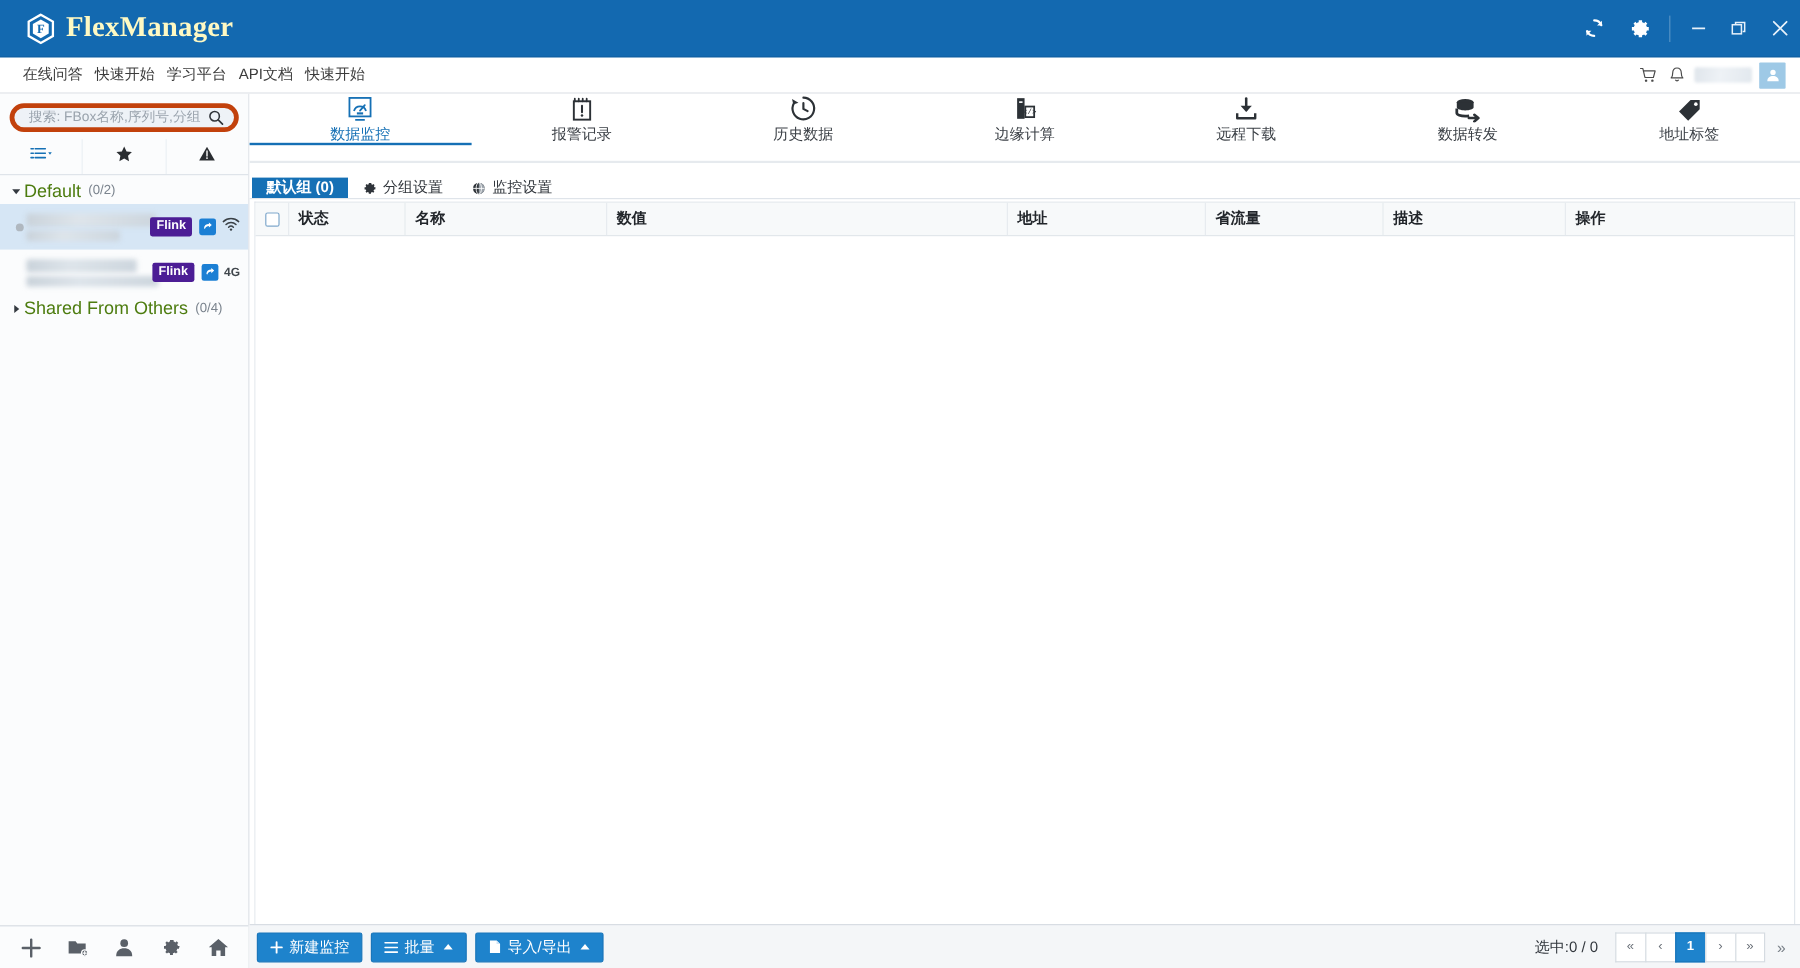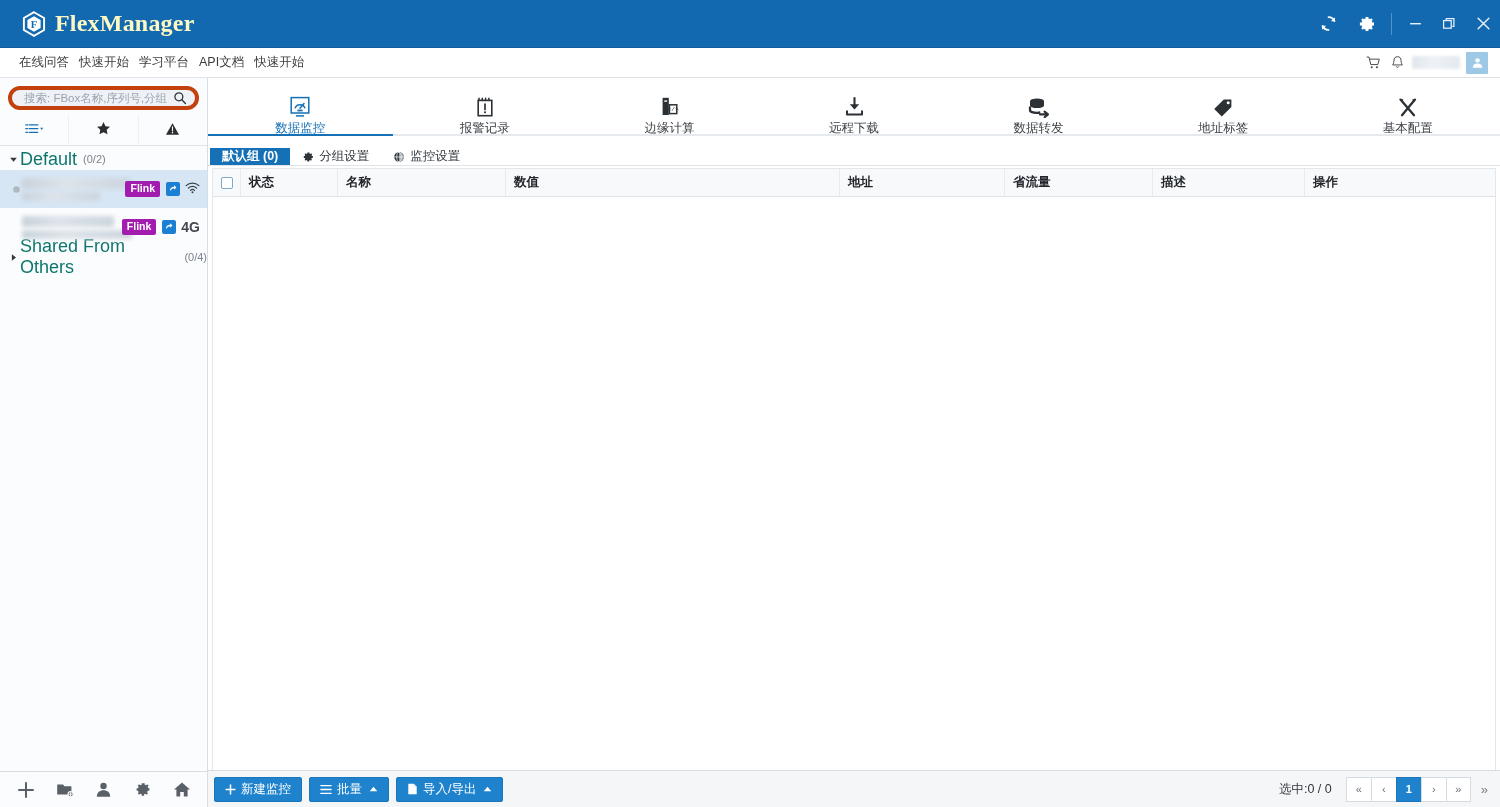--- a/index.html
+++ b/index.html
@@ -88,61 +88,61 @@
     flex: 1 1 0; display: flex; align-items: center; justify-content: center; cursor: pointer;
     border-right: 1px solid #ecf0f4;
   }
   .filter-btn:last-child { border-right: 0; }
   .tree { flex: 1 1 auto; overflow: hidden; padding-top: 2px; }
   .tree-group {
     height: 22px; display: flex; align-items: center; padding-left: 6px;
     font-size: 12.5px; color: #2b2b2b; cursor: pointer;
   }
   .caret { width: 14px; flex: none; display: flex; align-items: center; justify-content: center; }
-  .tree-group-name { font-size: 18px; color: #0f766e; }
+  .tree-group-name { font-size: 15px; color: #4d7c0f; }
   .tree-group-count { font-size: 11px; color: #7b848e; margin-left: 6px; }
   .device-row {
     height: 38px; display: flex; align-items: center; padding: 0 7px 0 10px;
     cursor: pointer; position: relative;
   }
   .device-row.selected { background: #d6e6f5; }
   .dev-dot { width: 12px; flex: none; display: flex; align-items: center; justify-content: center; }
   .dev-name-blur {
     height: 11px; border-radius: 2px;
     background: linear-gradient(95deg,#c9d2da 0%,#dde4ea 40%,#ccd5dd 100%);
     filter: blur(2.2px);
   }
   .dev-main { flex: 1 1 auto; min-width: 0; display: flex; flex-direction: column; gap: 3px; justify-content: center; }
   .flink-badge {
-    background: #a21caf; color: #ffffff; font-size: 10.5px; font-weight: bold;
+    background: #4c1d95; color: #ffffff; font-size: 10.5px; font-weight: bold;
     padding: 1px 5px 2px 5px; border-radius: 2px; line-height: 1.15; flex: none;
     filter: blur(.35px);
   }
   .dev-right { display: flex; align-items: center; gap: 5px; flex: none; margin-left: 6px; }
   .dev-blue-ico {
     width: 14px; height: 14px; background: #1b7fd4; border-radius: 2px;
     display: flex; align-items: center; justify-content: center; flex: none;
   }
-  .dev-net { font-size: 14px; color: #41474d; font-weight: bold; }
+  .dev-net { font-size: 10px; color: #41474d; font-weight: bold; }
 
   .sidebar-bottom {
     height: 36px; flex: none; border-top: 1px solid #d8dde3;
     display: flex; align-items: center; justify-content: space-around;
     background: #fbfcfd; padding: 0 6px;
   }
   .sb-bottom-icon {
     width: 30px; height: 30px; display: flex; align-items: center; justify-content: center;
     color: #5a6068; cursor: pointer; border-radius: 3px;
   }
 
   
   .main { flex: 1 1 auto; display: flex; flex-direction: column; min-width: 0; min-height: 0; background: #ffffff; }
 
   .tabstrip {
-    height: 58px; flex: none; display: flex; align-items: flex-end;
+    height: 58px; flex: none; display: flex; align-items: flex-start;
     border-bottom: 2px solid #e6eaee; background: #ffffff;
   }
   .tab {
     flex: 1 1 0; display: flex; flex-direction: column; align-items: center; justify-content: center;
     gap: 4px; cursor: pointer; position: relative; color: #3a3f45;
   }
   .tab .tab-ico { height: 24px; display: flex; align-items: flex-end; justify-content: center; }
   .tab .tab-label { font-size: 12.5px; color: #3a3f45; line-height: 1; }
   .tab.active .tab-label { color: #1570b5; }
   .tab.active::after {
@@ -443,20 +443,30 @@
             <svg width="22" height="22" viewBox="0 0 22 22">
               <path d="M5 2.2 V4.4 M8.3 2.2 V4.4 M11.6 2.2 V4.4 M14.9 2.2 V4.4" stroke="#2c3136" stroke-width="1.5" stroke-linecap="round"></path>
               <rect x="4.2" y="4.4" width="13.6" height="15.3" fill="none" stroke="#2c3136" stroke-width="1.6"></rect>
               <path d="M11 8.1 V13.6" stroke="#2c3136" stroke-width="1.7" stroke-linecap="round"></path>
               <circle cx="11" cy="16.2" r="1.05" fill="#2c3136"></circle>
             </svg>
           </span>
           <span class="tab-label">报警记录</span>
         </div>
 
+        <div class="tab">
+          <span class="tab-ico">
+            <svg width="23" height="23" viewBox="0 0 23 23">
+              <path d="M11.5 2.4 A9 9 0 1 1 3.6 7" fill="none" stroke="#2c3136" stroke-width="1.8" stroke-linecap="round"></path>
+              <path d="M2 3.5 L3.1 8 L7.4 6.7 Z" fill="#2c3136"></path>
+              <path d="M11.5 7 V11.8 L15 13.6" fill="none" stroke="#2c3136" stroke-width="1.8" stroke-linecap="round"></path>
+            </svg>
+          </span>
+          <span class="tab-label">历史数据</span>
+        </div>
 
         <div class="tab">
           <span class="tab-ico">
             <svg width="22" height="22" viewBox="0 0 22 22">
               <rect x="4.6" y="1.8" width="6.2" height="17.2" fill="#2c3136"></rect>
               <rect x="6.3" y="4.4" width="2.8" height="1.4" fill="#ffffff"></rect>
               <rect x="11.4" y="8.8" width="7.4" height="8.8" fill="none" stroke="#2c3136" stroke-width="1.5"></rect>
               <text x="15.1" y="15.1" font-size="6.2" fill="#2c3136" text-anchor="middle" font-family="Liberation Mono, monospace">&lt;/&gt;</text>
             </svg>
           </span>
@@ -489,31 +499,20 @@
         <div class="tab">
           <span class="tab-ico">
             <svg width="22" height="21" viewBox="0 0 22 21">
               <path d="M11.8 2.4 L19.4 2.4 L19.4 10 L9.8 19.6 L2.2 12 Z" fill="#2c3136"></path>
               <circle cx="16.2" cy="5.8" r="1.5" fill="#ffffff"></circle>
             </svg>
           </span>
           <span class="tab-label">地址标签</span>
         </div>
 
-        <div class="tab">
-          <span class="tab-ico">
-            <svg width="22" height="21" viewBox="0 0 22 21">
-              <path d="M3.5 2.6 L17 18.2" stroke="#2c3136" stroke-width="2.3" stroke-linecap="round"></path>
-              <path d="M18 2.6 L5 18.2" stroke="#2c3136" stroke-width="2.3" stroke-linecap="round"></path>
-              <path d="M2.4 2.2 L6.4 2.2 L5.2 5.6 Z" fill="#2c3136"></path>
-              <path d="M19.2 2.2 L15.2 2.2 L16.4 5.6 Z" fill="#2c3136"></path>
-            </svg>
-          </span>
-          <span class="tab-label">基本配置</span>
-        </div>
       </div>
 
       <div class="subtabs">
         <div class="subtab active">
           <span>默认组 (0)</span>
         </div>
         <div class="subtab">
           <span>
             <svg width="12" height="12" viewBox="0 0 14 14" style="display:block">
               <path fill="#2f343a" d="M7 4.3a2.7 2.7 0 1 0 0 5.4 2.7 2.7 0 0 0 0-5.4zm0 4a1.3 1.3 0 1 1 0-2.6 1.3 1.3 0 0 1 0 2.6z"></path>

